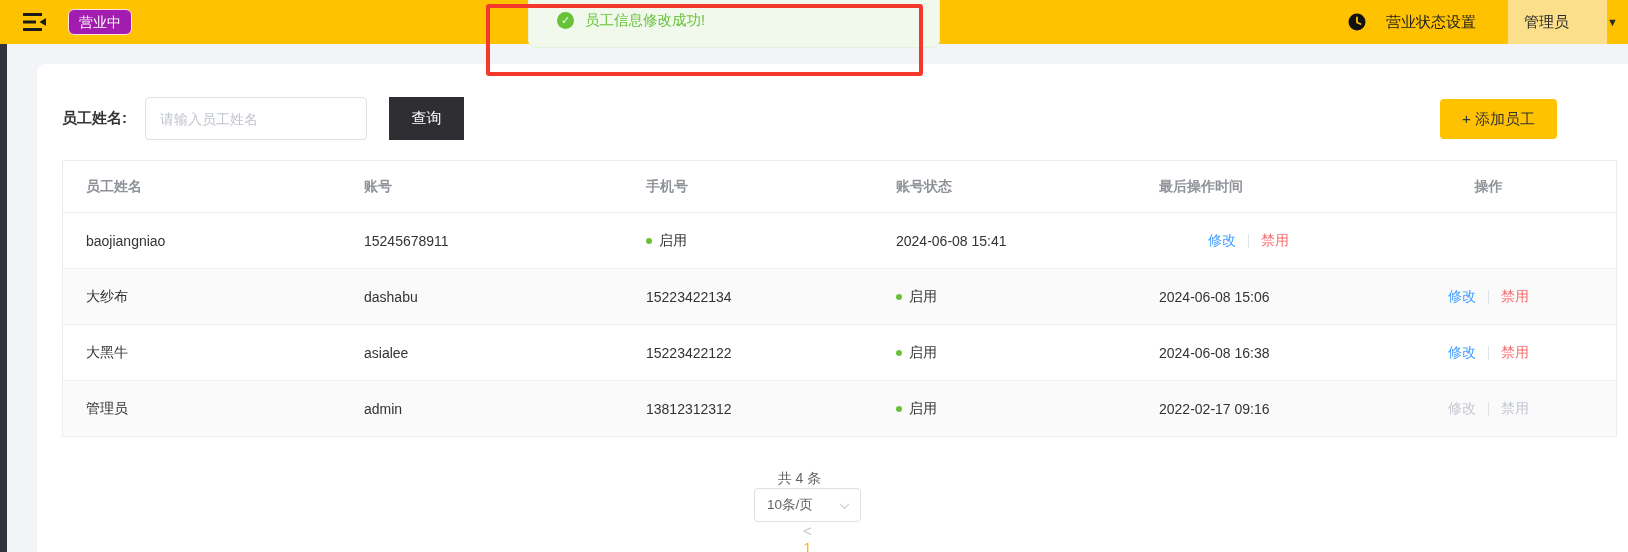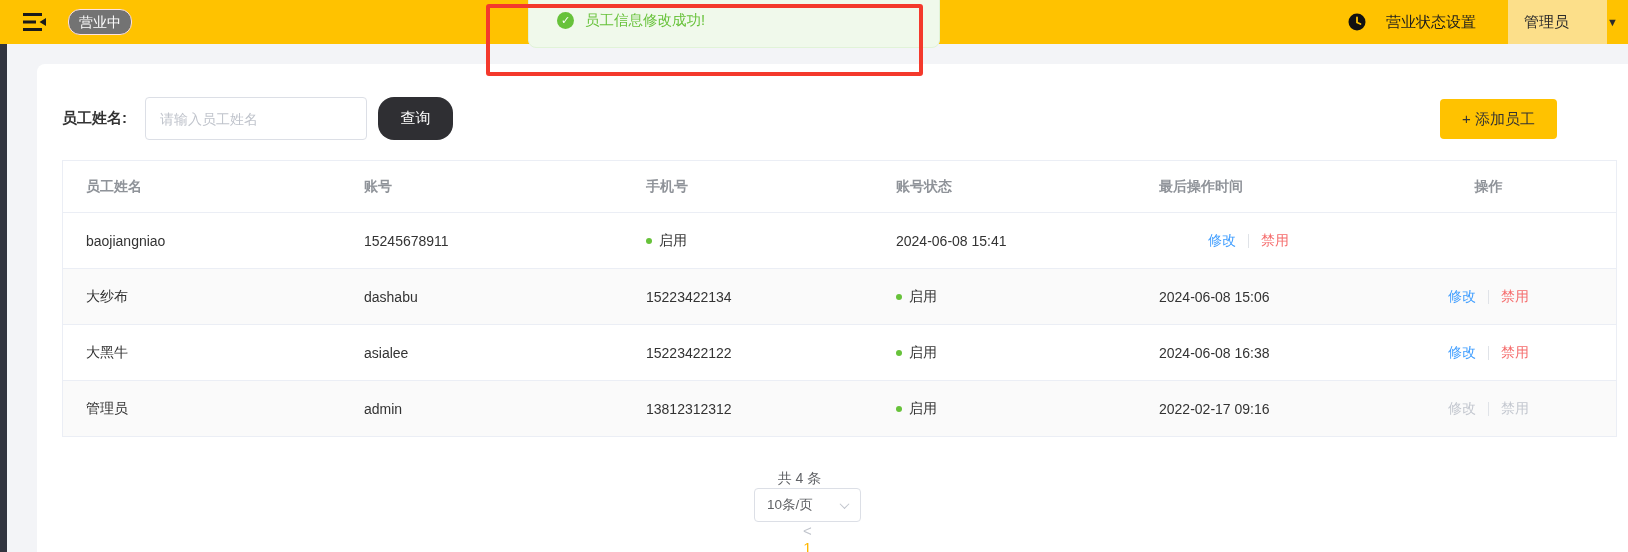--- a/index.html
+++ b/index.html
@@ -12,21 +12,21 @@
 
   
   .app-header {
     position:absolute; top:0; left:0; width:1628px; height:44px;
     background:#ffc200; display:flex; align-items:center; justify-content:space-between;
     z-index:10;
   }
   .hdr-left { display:flex; align-items:center; gap:20px; padding-left:22px; }
   .menu-toggle { width:26px; height:22px; cursor:pointer; display:flex; align-items:center; }
   .shop-badge {
-    background:#737373; color:#fff; border:1px solid #ffe3e0; border-radius:12px;
+    background:#a21caf; color:#fff; border:1px solid #ffe3e0; border-radius:6px;
     font-size:14px; padding:3px 10px; line-height:18px;
   }
   .hdr-right { display:flex; align-items:center; height:44px; }
   .biz-status { display:flex; align-items:center; gap:20px; color:#1d1d1d; font-size:15px; margin-right:32px; cursor:pointer; }
   .user-box {
     height:44px; display:flex; align-items:center; padding:0 38px 0 16px;
     background:#fcdf8a; color:#2b2b2b; font-size:15px; cursor:pointer;
   }
   .user-caret { color:#2b2b2b; font-size:11px; padding:0 10px 0 0; cursor:pointer; }
 
@@ -42,22 +42,22 @@
   
   .toolbar { position:relative; height:43px; margin-bottom:20px; display:flex; align-items:center; }
   .search-label { font-weight:700; font-size:15px; color:#333; margin-left:0; }
   .search-input {
     margin-left:18px; width:222px; height:43px; border:1px solid #dcdfe6; border-radius:4px;
     padding:0 14px; font-size:14px; color:#333; outline:none;
     font-family:"Liberation Sans","DejaVu Sans",sans-serif;
   }
   .search-input::placeholder { color:#c0c4cc; }
   .query-btn {
-    margin-left:11px; width:75px; height:43px; background:#2f2f33; color:#fff;
-    border:none; border-radius:16px; font-size:15px; cursor:pointer;
+    margin-left:22px; width:75px; height:43px; background:#2f2f33; color:#fff;
+    border:none; border-radius:0; font-size:15px; cursor:pointer;
     font-family:"Liberation Sans","DejaVu Sans",sans-serif;
   }
   .add-btn {
     position:absolute; right:71px; top:2px; height:40px; padding:0 22px;
     background:#ffc200; color:#333; border:none; border-radius:4px; font-size:15px; cursor:pointer;
     font-family:"Liberation Sans","DejaVu Sans",sans-serif;
   }
 
   
   .emp-table { width:1555px; border:1px solid #ebeef5; border-bottom:none; }

